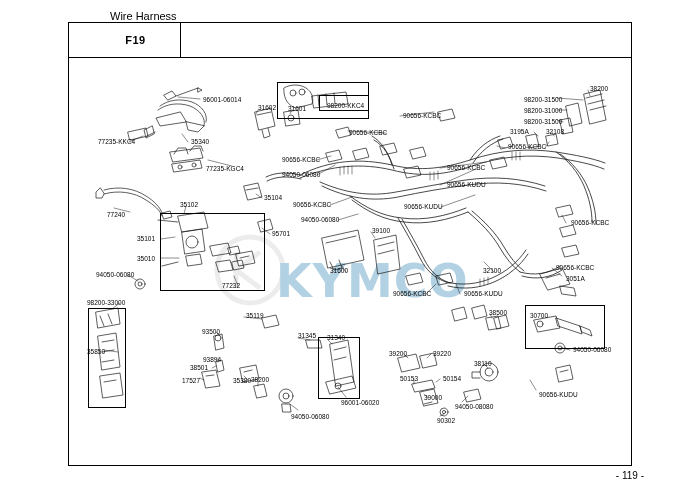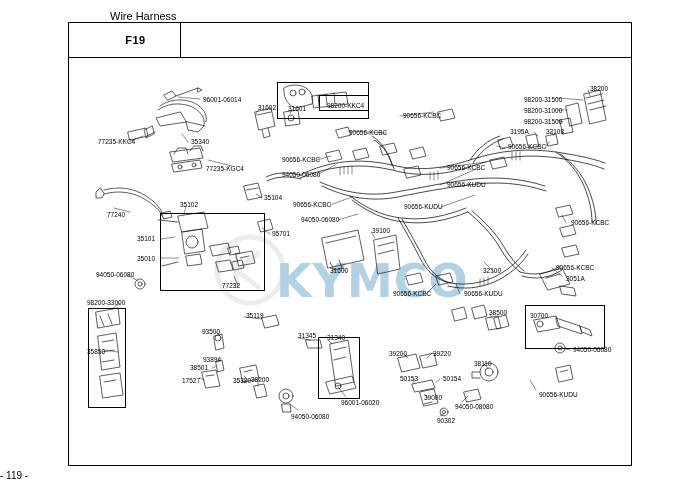--- a/index.html
+++ b/index.html
@@ -65,21 +65,21 @@
     font-size: 11px;
     font-weight: normal;
     color: #000;
   }
   
   .page-number {
     position: absolute;
     left: 0;
     top: 470px;
     width: 644px;
-    text-align: left;
+    text-align: right;
     font-size: 10px;
     color: #000;
   }
   
   .watermark {
     position: absolute;
     left: 210px;
     top: 232px;
     width: 260px;
     height: 80px;

